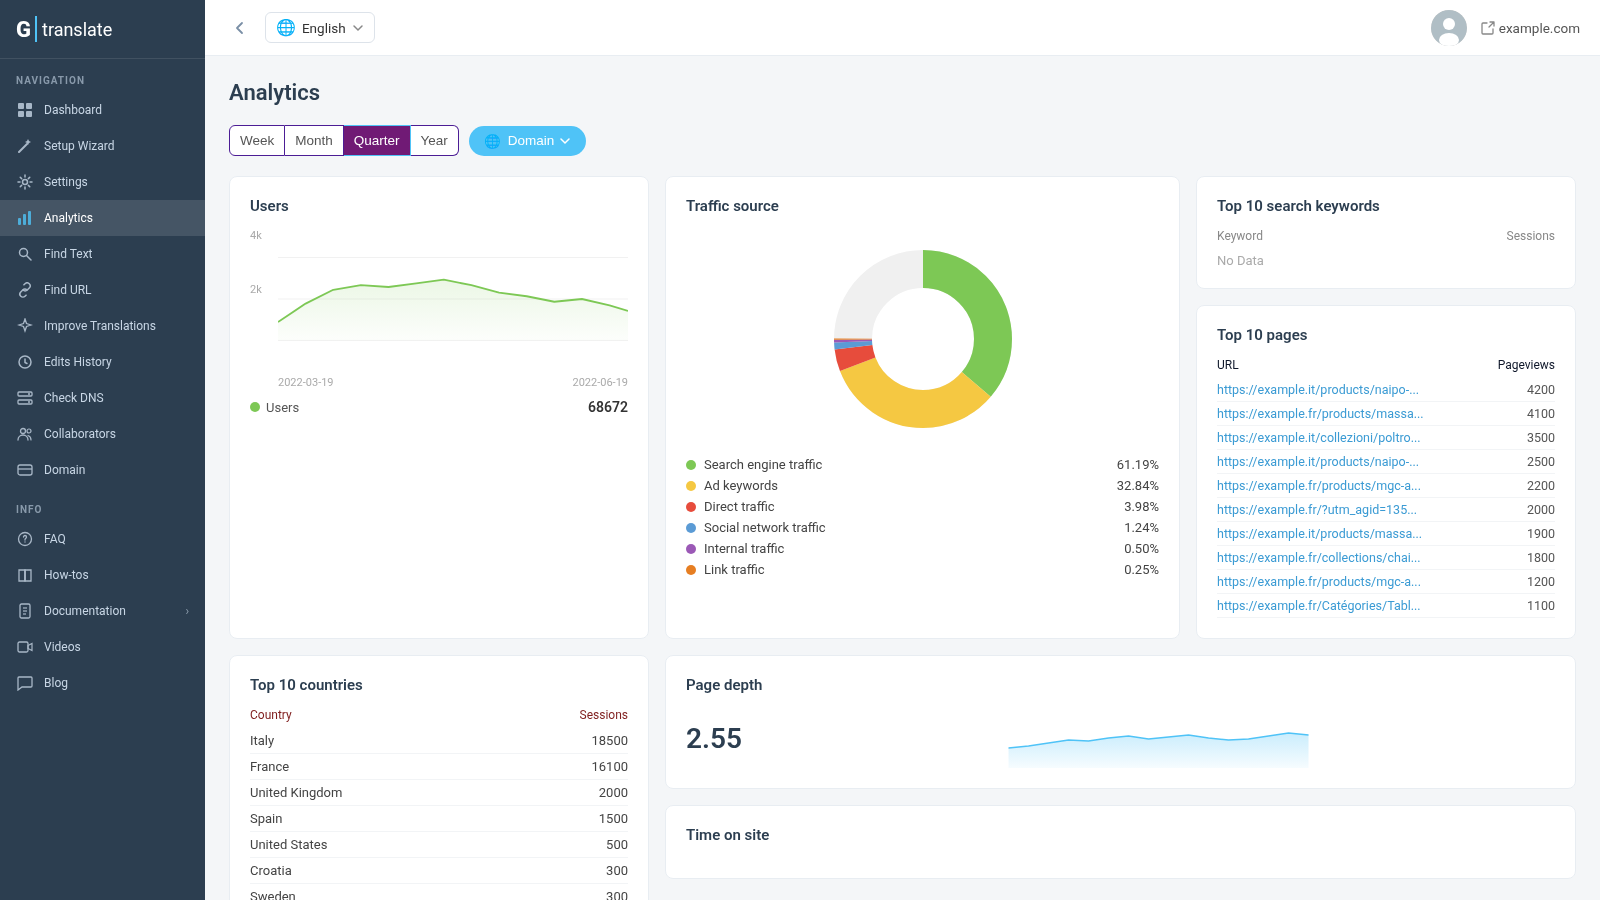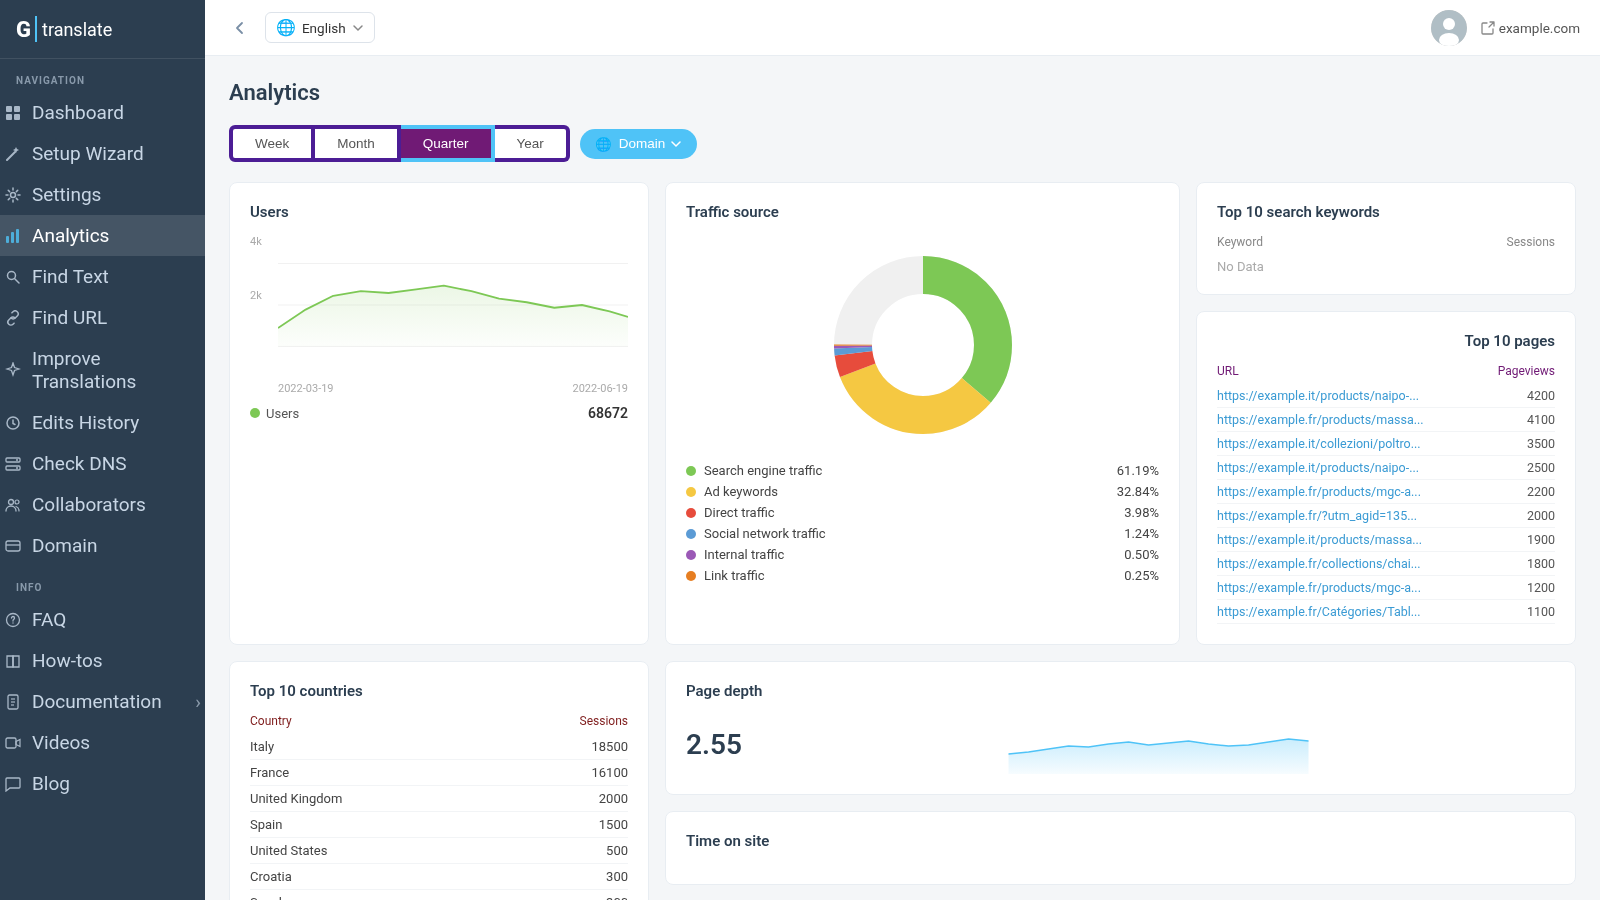--- a/index.html
+++ b/index.html
@@ -5,42 +5,42 @@
     * { box-sizing: border-box; margin: 0; padding: 0; }
     body { font-family: -apple-system, BlinkMacSystemFont, 'Segoe UI', Roboto, sans-serif; background: #f4f6f8; display: flex; height: 100vh; overflow: hidden; font-size: 14px; }
 
     
     .sidebar { width: 205px; background: #2c3e50; color: #fff; display: flex; flex-direction: column; flex-shrink: 0; height: 100vh; overflow-y: auto; }
     .sidebar-logo { display: flex; align-items: center; padding: 16px 16px; border-bottom: 1px solid rgba(255,255,255,0.1); }
     .logo-g { font-size: 22px; font-weight: 800; color: #fff; letter-spacing: -1px; }
     .logo-sep { width: 2px; height: 24px; background: #4fc3f7; margin: 0 4px; }
     .logo-text { font-size: 18px; font-weight: 400; color: #fff; }
     .nav-section-label { font-size: 10px; font-weight: 700; color: #8899aa; letter-spacing: 1px; padding: 16px 16px 6px; text-transform: uppercase; }
-    .nav-item { display: flex; align-items: center; gap: 10px; padding: 9px 4px; color: #c8d6e5; cursor: pointer; font-size: 19px; transition: background 0.15s; }
+    .nav-item { display: flex; align-items: center; gap: 10px; padding: 9px 16px; color: #c8d6e5; cursor: pointer; font-size: 12px; transition: background 0.15s; }
     .nav-item.active { color: #fff; background: rgba(255,255,255,0.1); }
     .nav-icon { width: 18px; height: 18px; display: flex; align-items: center; justify-content: center; opacity: 0.8; flex-shrink: 0; }
     .info-label { font-size: 10px; font-weight: 700; color: #8899aa; letter-spacing: 1px; padding: 16px 16px 6px; text-transform: uppercase; }
 
     
     .main-wrapper { flex: 1; display: flex; flex-direction: column; overflow: hidden; }
     .topbar { height: 56px; background: #fff; border-bottom: 1px solid #e8edf2; display: flex; align-items: center; padding: 0 20px; gap: 12px; flex-shrink: 0; }
     .back-btn { display: flex; align-items: center; color: #7a8fa6; cursor: pointer; padding: 4px; }
     .lang-selector { display: flex; align-items: center; gap: 6px; border: 1px solid #dde3ea; border-radius: 6px; padding: 5px 10px; cursor: pointer; color: #333; font-size: 13.5px; }
     .lang-flag { font-size: 16px; }
     .topbar-right { margin-left: auto; display: flex; align-items: center; gap: 14px; }
     .avatar { width: 36px; height: 36px; border-radius: 50%; background: #ccc; overflow: hidden; display: flex; align-items: center; justify-content: center; }
     .domain-label { color: #555; font-size: 13.5px; display: flex; align-items: center; gap: 4px; }
 
     
     .content { flex: 1; overflow-y: auto; padding: 24px 24px; }
     .page-title { font-size: 22px; font-weight: 600; color: #2c3e50; margin-bottom: 20px; }
 
     
     .period-bar { display: flex; gap: 0; margin-bottom: 20px; align-items: center; }
-    .period-btn { padding: 7px 22px; border: 4px solid #4c1d95; background: #fff; color: #555; cursor: pointer; font-size: 13.5px; }
+    .period-btn { padding: 7px 10px; border: 1px solid #4c1d95; background: #fff; color: #555; cursor: pointer; font-size: 13.5px; }
     .period-btn:first-child { border-radius: 6px 0 0 6px; }
     .period-btn.active { background: #701a75; color: #fff; border-color: #4fc3f7; }
     .period-btn:not(:first-child) { border-left: none; }
     .period-btn:nth-child(4) { border-radius: 0 6px 6px 0; }
     .domain-btn { margin-left: 10px; padding: 7px 16px; border-radius: 20px; background: #4fc3f7; color: #fff; border: none; cursor: pointer; font-size: 13.5px; display: flex; align-items: center; gap: 6px; }
 
     
     .cards-row { display: grid; grid-template-columns: 420px 1fr 380px; gap: 16px; }
 
     .card { background: #fff; border-radius: 8px; border: 1px solid #e8edf2; padding: 20px; }
@@ -59,22 +59,22 @@
     .traffic-legend { display: flex; flex-direction: column; gap: 6px; margin-top: 8px; }
     .traffic-legend-row { display: flex; align-items: center; justify-content: space-between; font-size: 13px; color: #444; }
     .traffic-legend-left { display: flex; align-items: center; gap: 8px; }
     .tl-dot { width: 10px; height: 10px; border-radius: 50%; flex-shrink: 0; }
 
     
     .kw-header { display: flex; justify-content: space-between; font-size: 12px; color: #888; margin-bottom: 8px; }
     .no-data { color: #aaa; font-size: 13px; margin-top: 10px; }
 
     
-    .pages-card { margin-top: 0; text-align: right; }
-    .pages-header { display: flex; justify-content: space-between; font-size: 12px; color: #701a75; margin-bottom: 6px; }
+    .pages-card { margin-top: 0; }
+    .pages-header { display: flex; justify-content: space-between; font-size: 12px; color: #0f172a; margin-bottom: 6px; }
     .page-row { display: flex; justify-content: space-between; align-items: center; padding: 4px 0; border-bottom: 1px solid #f2f4f6; }
     .page-link { color: #3b9bd4; font-size: 12.5px; text-decoration: none; max-width: 260px; overflow: hidden; text-overflow: ellipsis; white-space: nowrap; }
     .page-views { font-size: 12.5px; color: #555; }
 
     
     .bottom-row { display: grid; grid-template-columns: 420px 1fr; gap: 16px; margin-top: 16px; }
     .countries-card .col-header { display: flex; justify-content: space-between; font-size: 12px; color: #7f1d1d; margin-bottom: 6px; }
     .country-row { display: flex; justify-content: space-between; padding: 5px 0; border-bottom: 1px solid #f2f4f6; font-size: 13px; color: #444; }
 
     .page-depth-card { }

